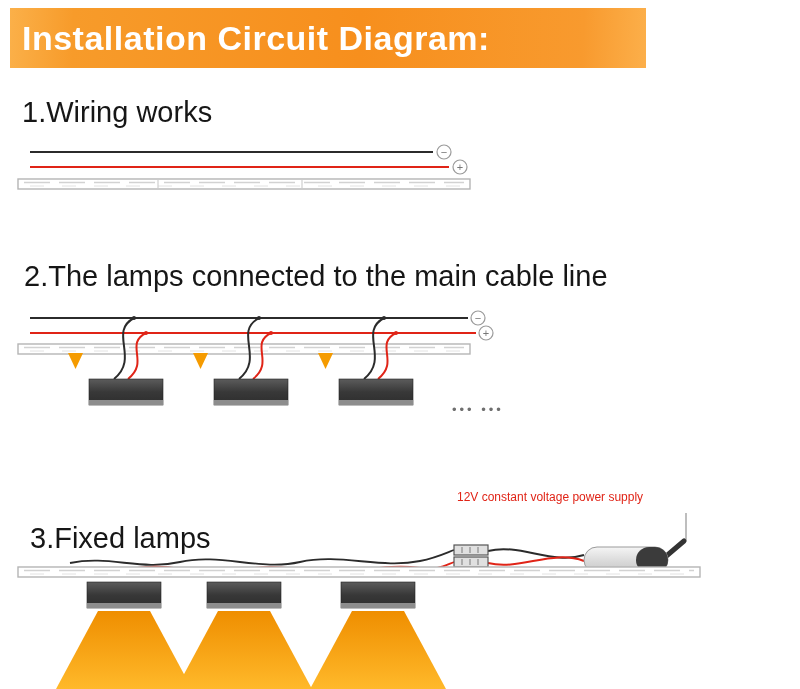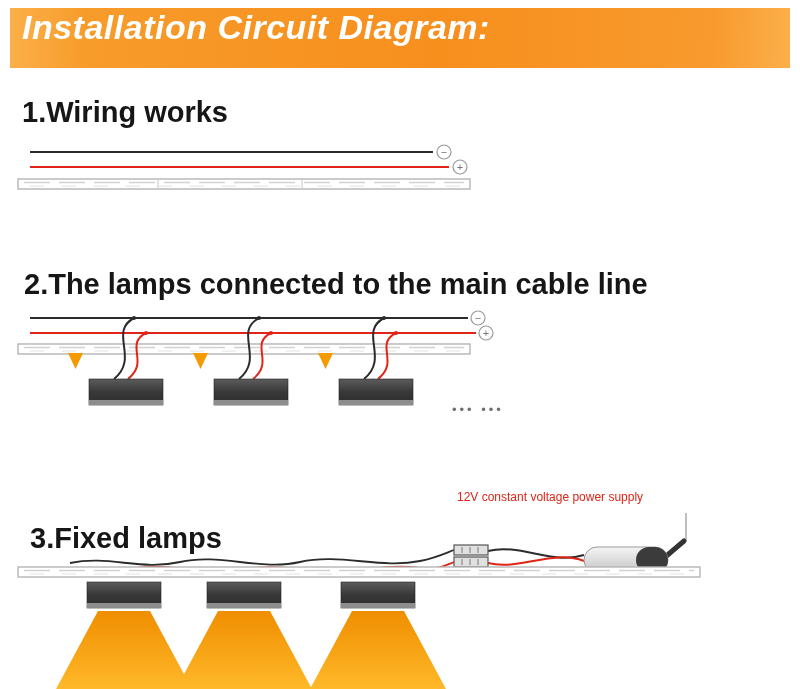--- a/index.html
+++ b/index.html
@@ -1,30 +1,30 @@
 <!DOCTYPE html>
 <html><head>
 <meta charset="utf-8">
 <style>
   html,body { margin:0; padding:0; background:#ffffff; }
   .page {
     position:relative; width:800px; height:689px; background:#ffffff;
     font-family:"Liberation Sans", sans-serif; overflow:hidden;
   }
   .banner {
-    position:absolute; left:10px; top:8px; width:780px; height:60px;
+    position:absolute; left:10px; top:8px; width:636px; height:60px;
     background:linear-gradient(92deg,#fbb049 0%,#f79b2a 10%,#f78f1d 55%,#f89a2e 90%,#fcaf4a 100%);
-    display:flex; align-items:flex-start;font-style:italic;
+    display:flex; align-items:center;
   }
   .banner-title {
     color:#ffffff; font-size:34px; font-weight:bold; padding-left:12px; letter-spacing:0.5px;
   }
-  .heading { position:absolute; color:#161616; font-size:29px; font-weight:700; white-space:nowrap; }
+  .heading { position:absolute; color:#161616; font-size:29px; font-weight:400; white-space:nowrap; }
   #heading-1 { left:22px; top:96px; }
-  #heading-2 { left:24px; top:260px;margin-top:8px; }
+  #heading-2 { left:24px; top:260px; }
   #heading-3 { left:30px; top:522px; }
   .psu-note {
     position:absolute; left:457px; top:490px; color:#e02417; font-size:12px; white-space:nowrap;
   }
   .dots {
     position:absolute; left:452px; top:402px; color:#6f6f6f;
     font-size:13px; letter-spacing:3px; white-space:nowrap;
   }
   svg { position:absolute; display:block; }
   #svg-wiring { left:0; top:135px; }

